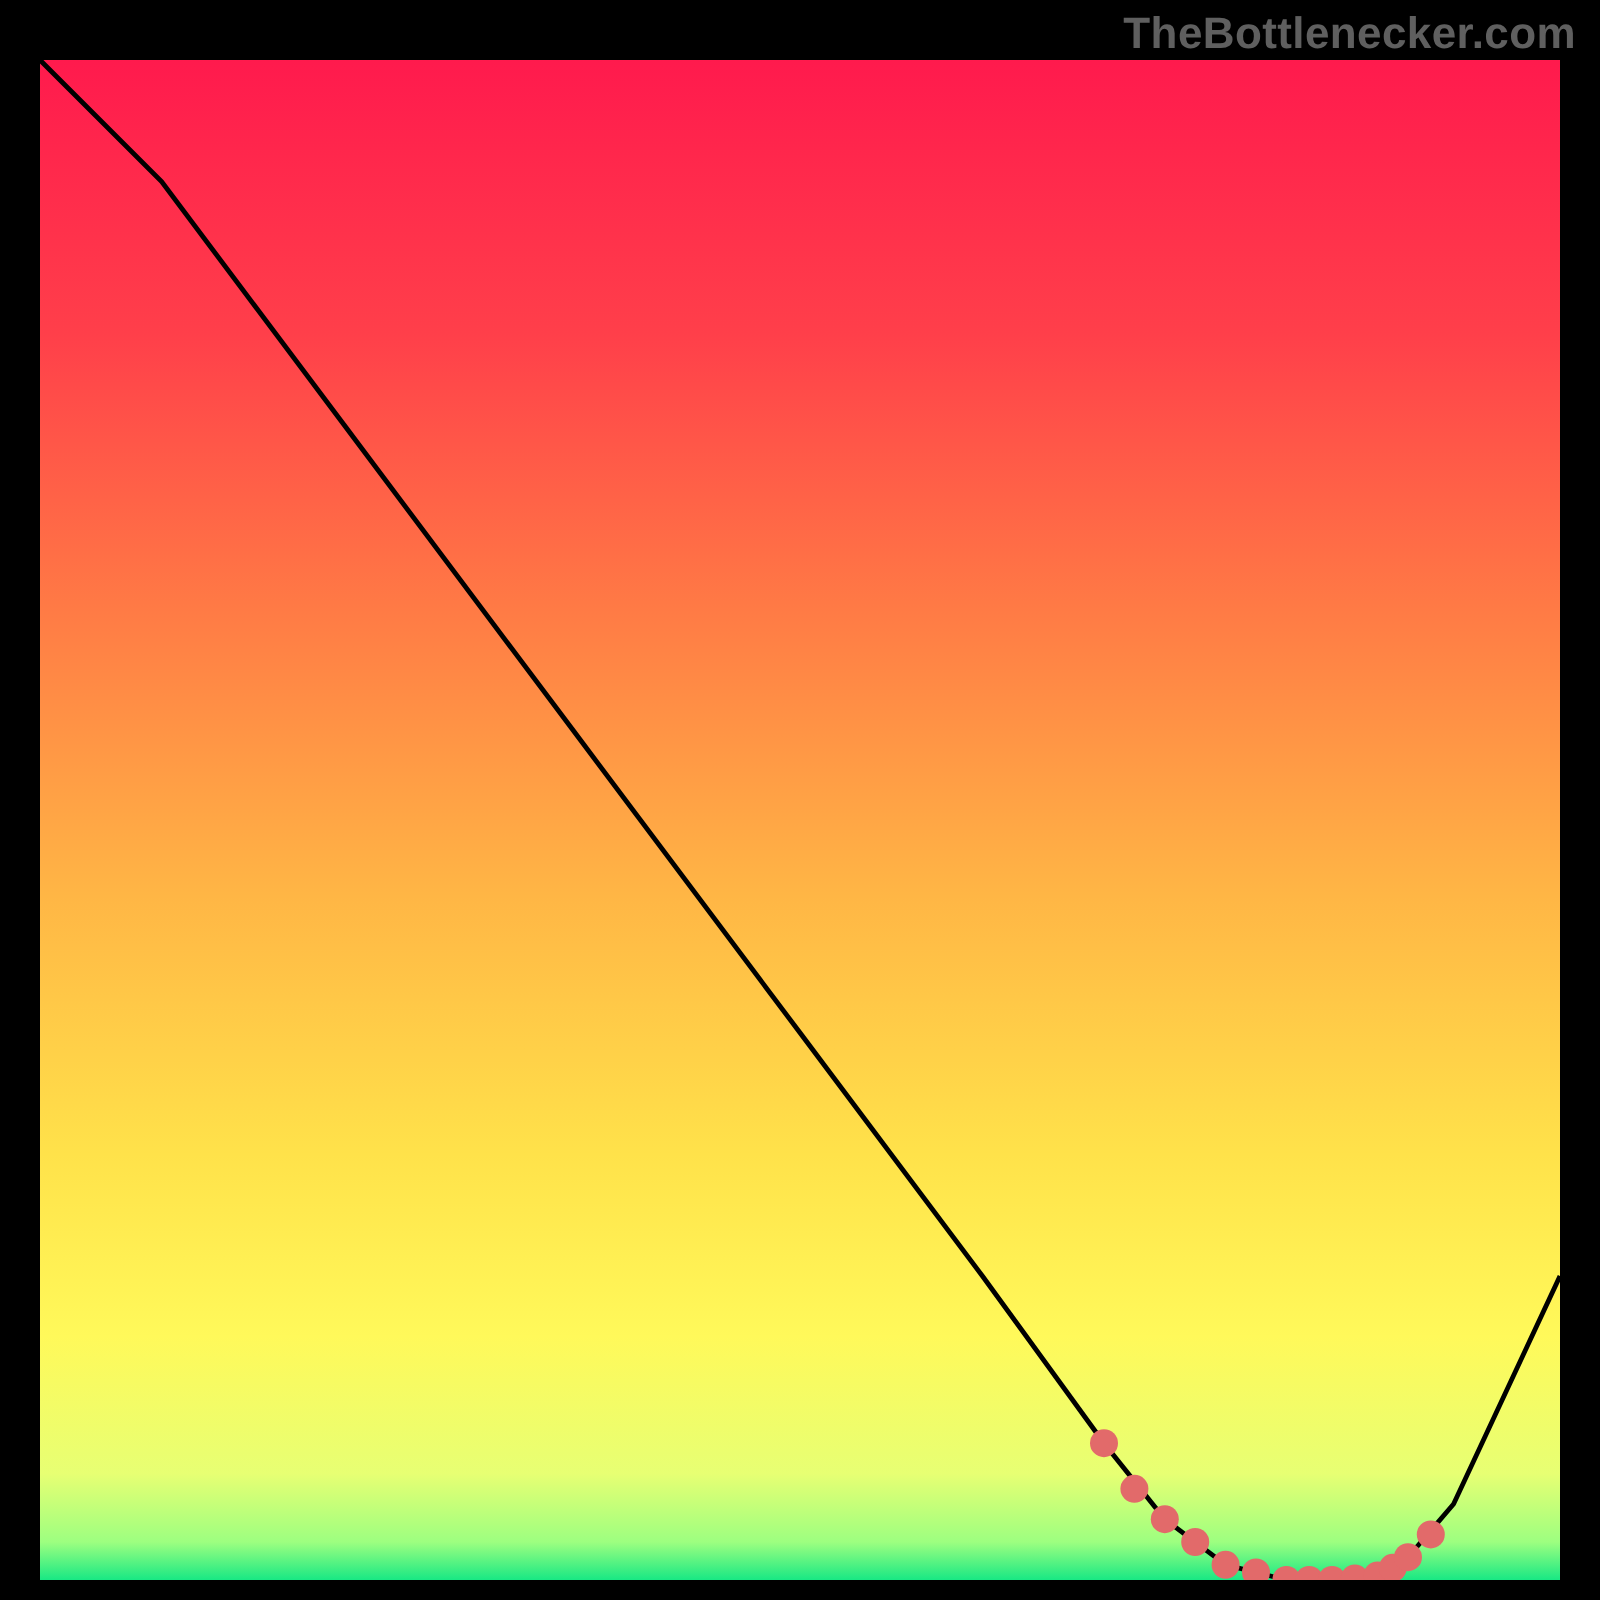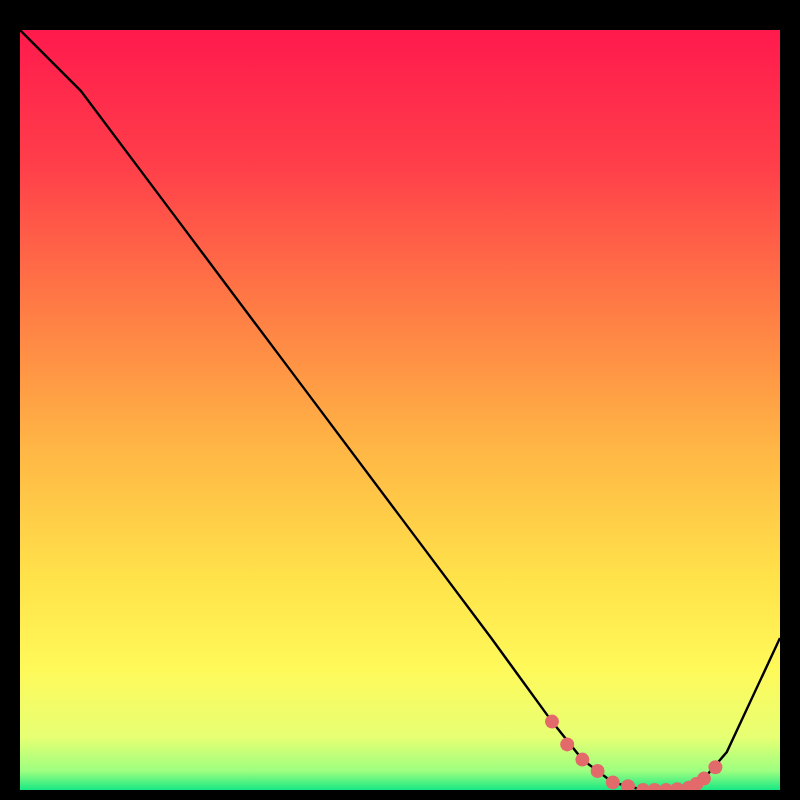--- a/index.html
+++ b/index.html
@@ -32,20 +32,21 @@
     top: 30px;
     width: 760px;
     height: 760px;
   }
   svg { display: block; }
 </style>
 </head>
 <body>
 
 <div class="frame">
+  <div class="attribution">TheBottlenecker.com</div>
 
   <div class="plot-wrap">
     <svg id="chart-svg" width="760" height="760" viewBox="0 0 760 760">
       <defs>
         <linearGradient id="bg-grad" x1="0" y1="0" x2="0" y2="1">
             <stop offset="0%" stop-color="#ff1a4d"></stop>
             <stop offset="18%" stop-color="#ff3f4a"></stop>
             <stop offset="36%" stop-color="#ff7a45"></stop>
             <stop offset="55.00000000000001%" stop-color="#ffb645"></stop>
             <stop offset="72%" stop-color="#ffe24a"></stop>

